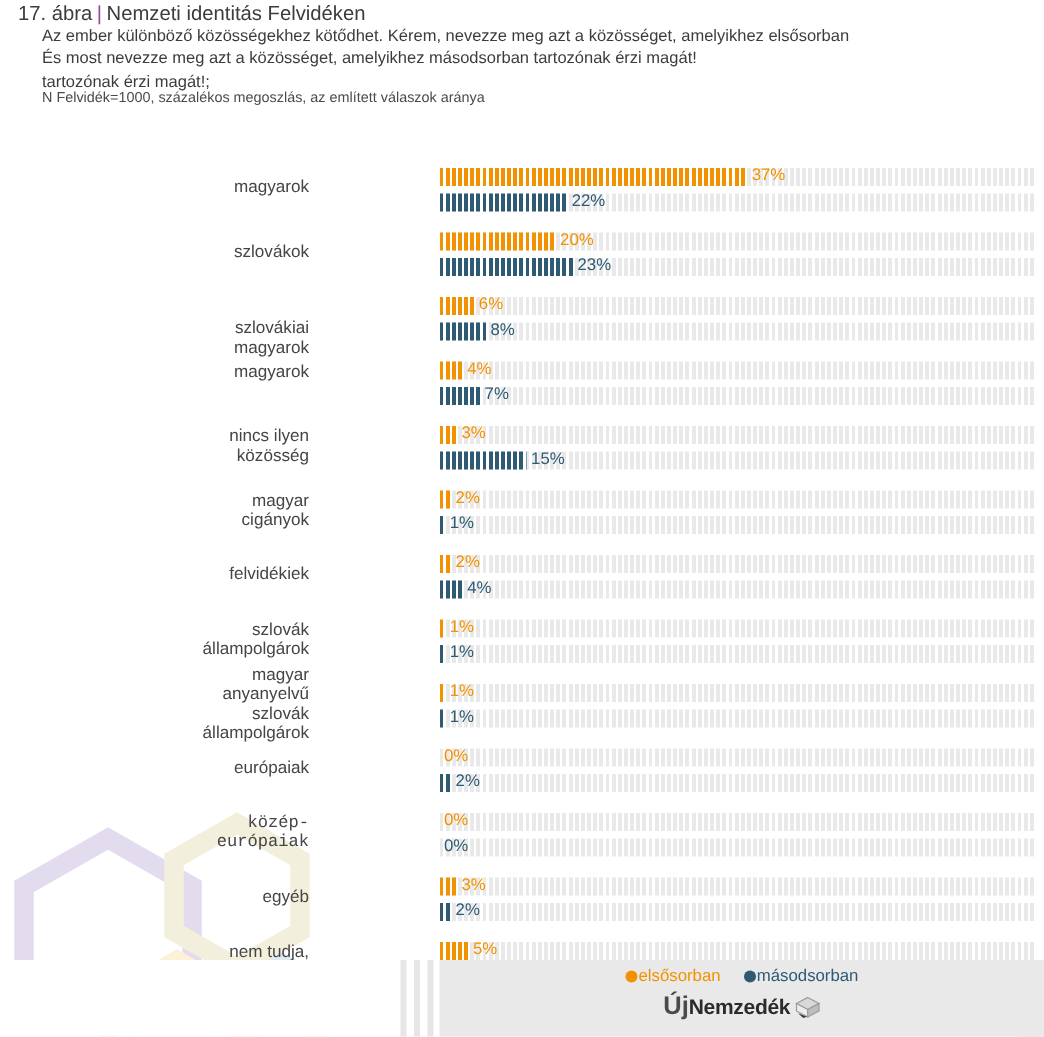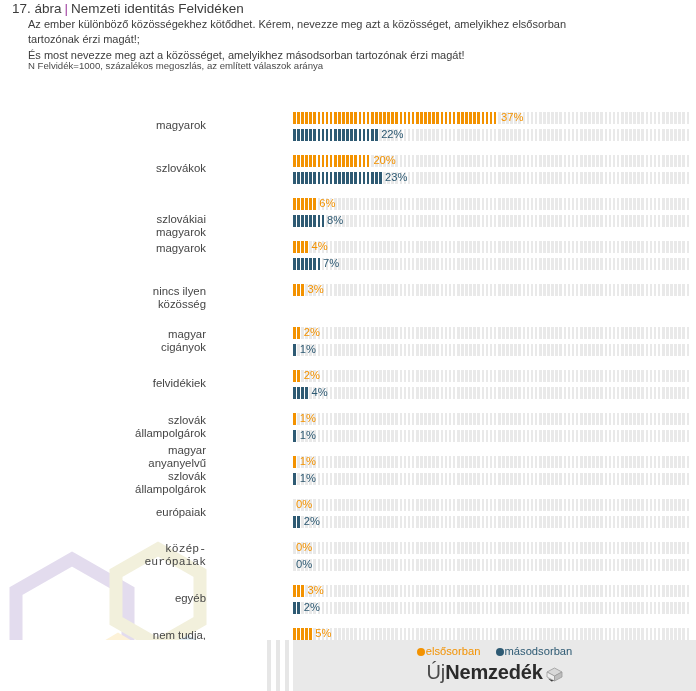--- a/index.html
+++ b/index.html
@@ -90,43 +90,43 @@
   }
   .legend .dot.o{background:#f39200;}
   .legend .dot.b{background:#2e5a73;}
   .legend .lbl.o{color:#f39200;}
   .legend .lbl.b{color:#2e5a73;}
 
   .brand{
     position:absolute;left:293px;top:21px;width:403px;
     text-align:center;white-space:nowrap;
   }
-  .brand .uj{font-size:20px;color:#4a4a4a;font-weight:400;margin-top:44px;}
-  .brand .nem{font-size:20px;color:#2b2b2b;font-weight:bold;letter-spacing:-.2px;}
+  .brand .uj{font-size:17px;color:#4a4a4a;font-weight:700;margin-top:44px;}
+  .brand .nem{font-size:14px;color:#2b2b2b;font-weight:bold;letter-spacing:-.2px;}
   .brand .cube{display:inline-block;vertical-align:-3px;margin-left:3px;}
 </style>
 </head>
 <body>
 
 <svg class="hex-layer" viewBox="0 0 300 150" width="300" height="150">
   <polygon points="72,18 128,50 128,114 72,146 16,114 16,50" fill="none" stroke="#e3dcee" stroke-width="13"></polygon>
   <polygon points="158,8 200,32 200,80 158,104 116,80 116,32" fill="none" stroke="#f2f0dc" stroke-width="13"></polygon>
   <polygon points="118,98 150,117 150,155 118,174 86,155 86,117" fill="none" stroke="#fdf2d8" stroke-width="11"></polygon>
   <polygon points="188,100 216,116 216,148 188,164 160,148 160,116" fill="none" stroke="#ddeaf3" stroke-width="11"></polygon>
 </svg>
 
 <div class="header">
   <div class="fig-title">
     <span class="num">17. ábra</span><span class="sep">|</span><span class="name">Nemzeti identitás Felvidéken</span>
   </div>
 
   <div class="q-block">
     <div class="q-line">Az ember különböző közösségekhez kötődhet. Kérem, nevezze meg azt a közösséget, amelyikhez elsősorban</div>
+    <div class="q-line">És most nevezze meg azt a közösséget, amelyikhez másodsorban tartozónak érzi magát!</div>
     <div class="q-line">tartozónak érzi magát!;</div>
-    <div class="q-line">És most nevezze meg azt a közösséget, amelyikhez másodsorban tartozónak érzi magát!</div>
   </div>
 
   <div class="n-note">N Felvidék=1000, százalékos megoszlás, az említett válaszok aránya</div>
 </div>
 
 <div class="chart" id="chart-area">
     <div class="row" style="top: 112px;">
       <div class="cat-label" style="top: 7.4px;">
         <div>magyarok</div>
       </div>
@@ -180,20 +180,24 @@
       </div>
     </div>
     <div class="row" style="top: 284px;">
       <div class="cat-label" style="top: 0.8px;">
         <div>nincs ilyen</div>
         <div>közösség</div>
       </div>
       <div class="track">
         <div class="bar orange" style="width: 11.61px;"></div>
         <div class="val orange" style="left: 14.61px;">3%</div>
+      </div>
+      <div class="track second">
+        <div class="bar blue" style="width: 58.05px;"></div>
+        <div class="val blue" style="left: 61.05px;">15%</div>
       </div>
     </div>
     <div class="row" style="top: 327px;">
       <div class="cat-label" style="top: 0.8px;">
         <div>magyar</div>
         <div>cigányok</div>
       </div>
       <div class="track">
         <div class="bar orange" style="width: 7.74px;"></div>
         <div class="val orange" style="left: 10.74px;">2%</div>

